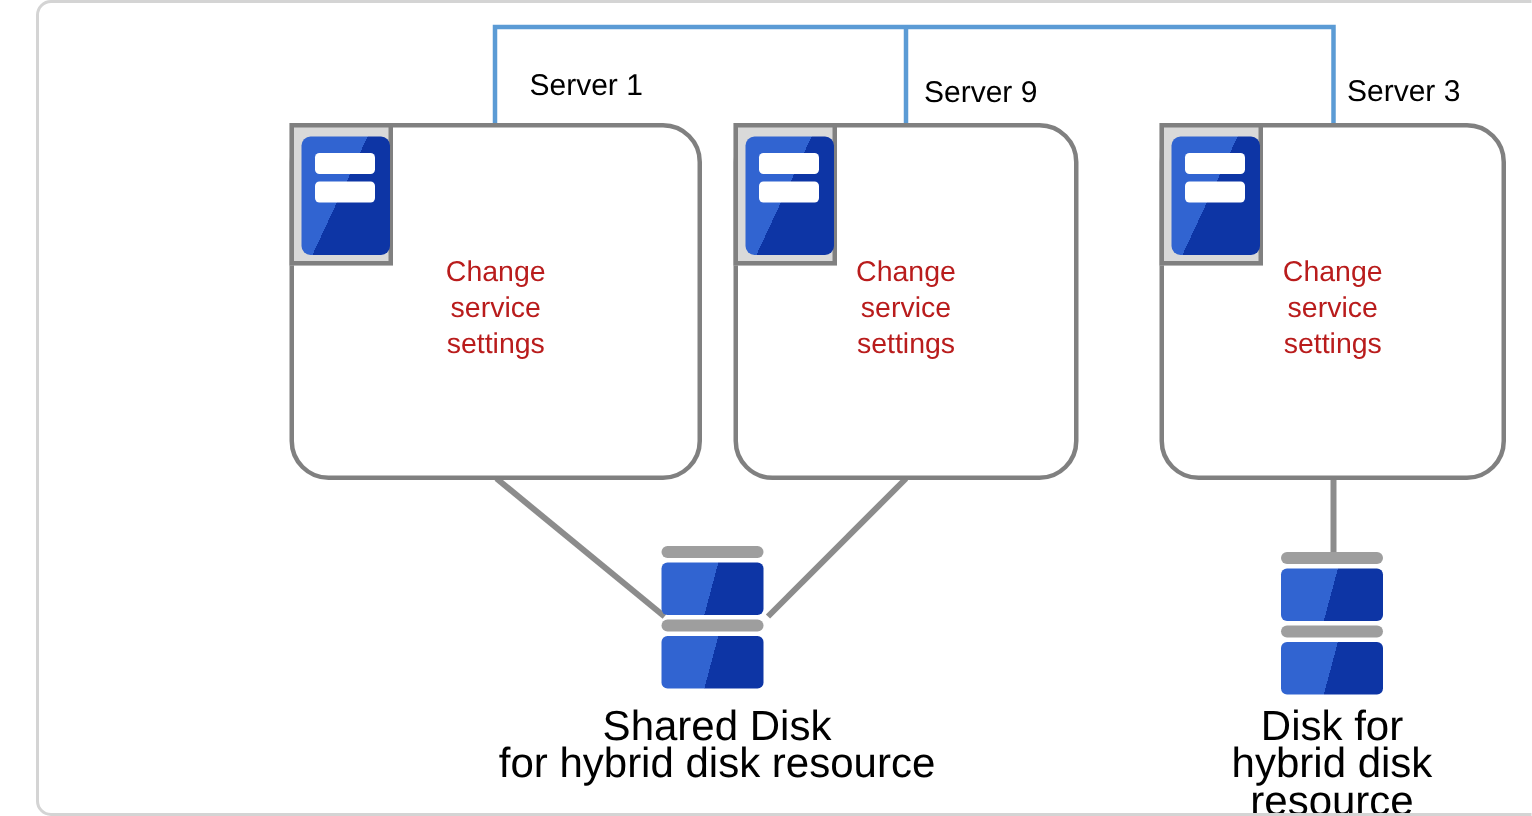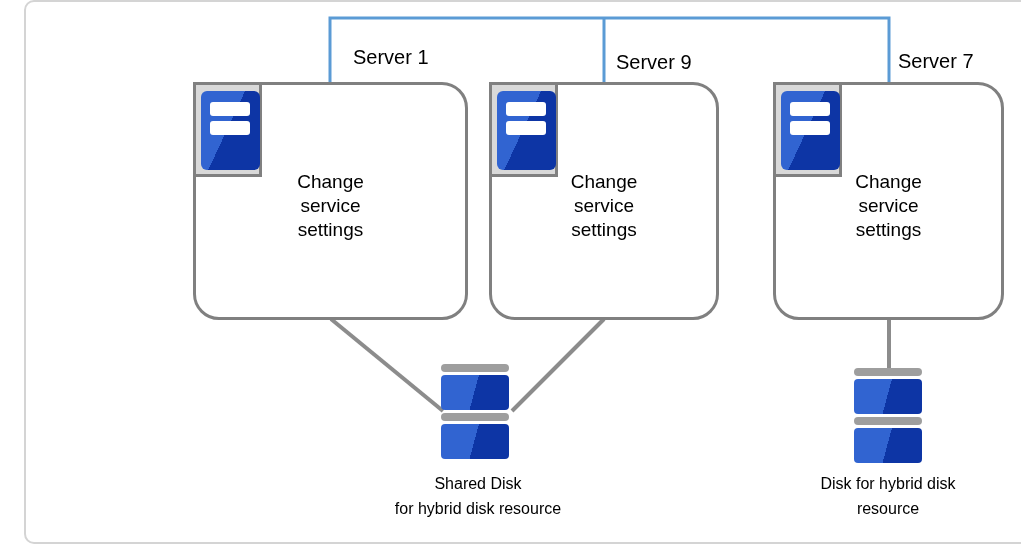--- a/index.html
+++ b/index.html
@@ -49,21 +49,21 @@
     background: #ffffff;
   }
   .box-text {
     position: absolute;
     left: 0;
     right: 0;
     top: 85px;
     text-align: center;
     font-size: 19px;
     line-height: 24px;
-    color: #000000;
+    color: #b91c1c;
     white-space: pre-line;
   }
   .icon-plate {
     position: absolute;
     left: -3px;
     top: -3px;
     width: 69px;
     height: 95px;
     box-sizing: border-box;
     border: 3px solid var(--box_border_gray, #808080);
@@ -107,42 +107,42 @@
     border-radius: 4px;
     background: linear-gradient(105deg,
       var(--icon_blue_light, #3164d1) 49%,
       var(--icon_blue_dark, #0d35a5) 49%);
     margin-bottom: 3px;
   }
   .disk-label {
     position: absolute;
     transform: translateX(-50%);
     text-align: center;
-    font-size: 16px;
+    font-size: 28px;
     line-height: 25px;
     color: #000000;
     white-space: pre-line;
   }
 </style>
 </head>
 <body>
 
 <div class="canvas">
 
   <svg class="wires" viewBox="0 0 1021 544">
     <polyline class="blue-wire" points="304,80 304,16 863,16 863,80"></polyline>
     <line class="blue-wire" x1="578" y1="16" x2="578" y2="80"></line>
     <line class="gray-wire" x1="305" y1="317" x2="417" y2="409"></line>
     <line class="gray-wire" x1="578" y1="317" x2="486" y2="409"></line>
     <line class="gray-wire" x1="863" y1="317" x2="863" y2="370"></line>
   </svg>
 
   <div class="srv-label" style="left:327px; top:45px;">Server 1</div>
   <div class="srv-label" style="left:590px; top:50px;">Server 9</div>
-  <div class="srv-label" style="left:872px; top:49px;">Server 7</div>
+  <div class="srv-label" style="left:872px; top:49px;">Server 3</div>
 
   <div class="server-box" style="left:167px; top:80px; width:275px; height:238px;">
     <div class="icon-plate">
       <div class="tower">
         <div class="bar b1"></div>
         <div class="bar b2"></div>
       </div>
     </div>
     <div class="box-text">Change
 service

